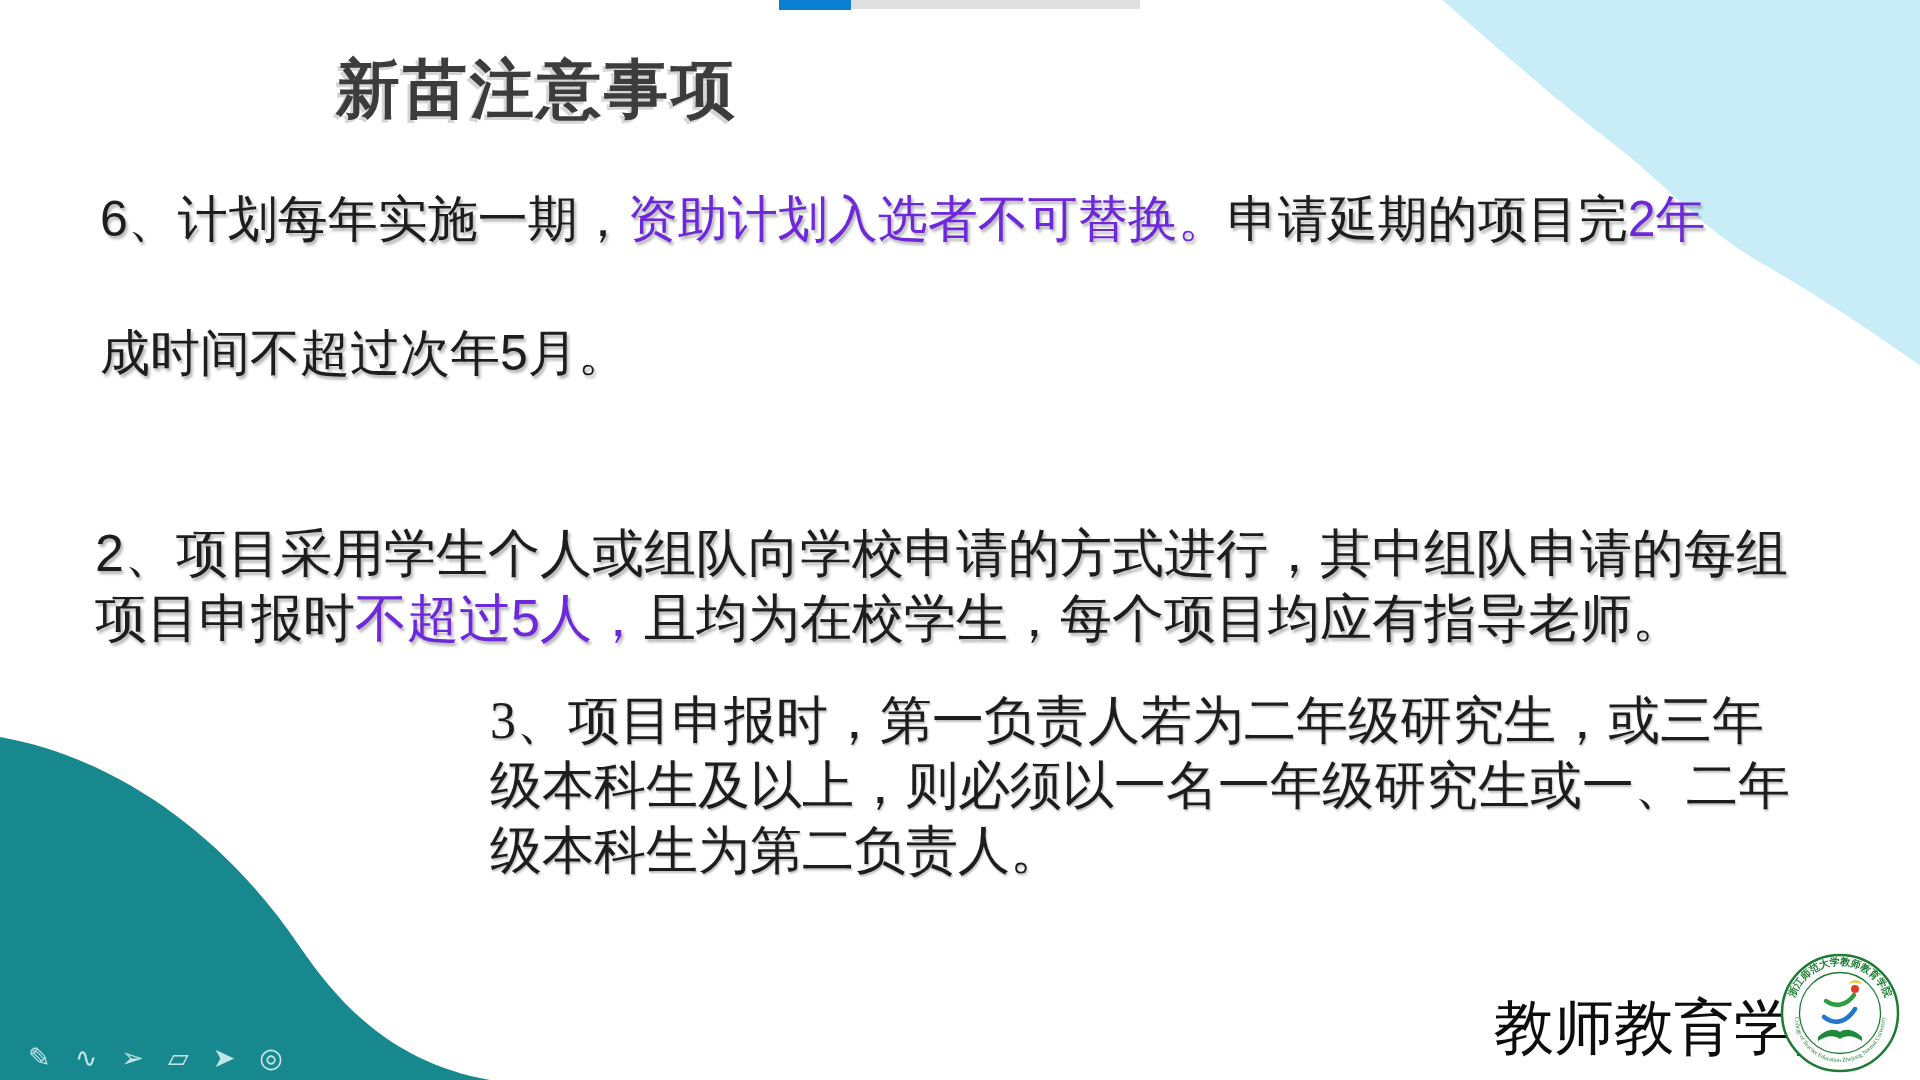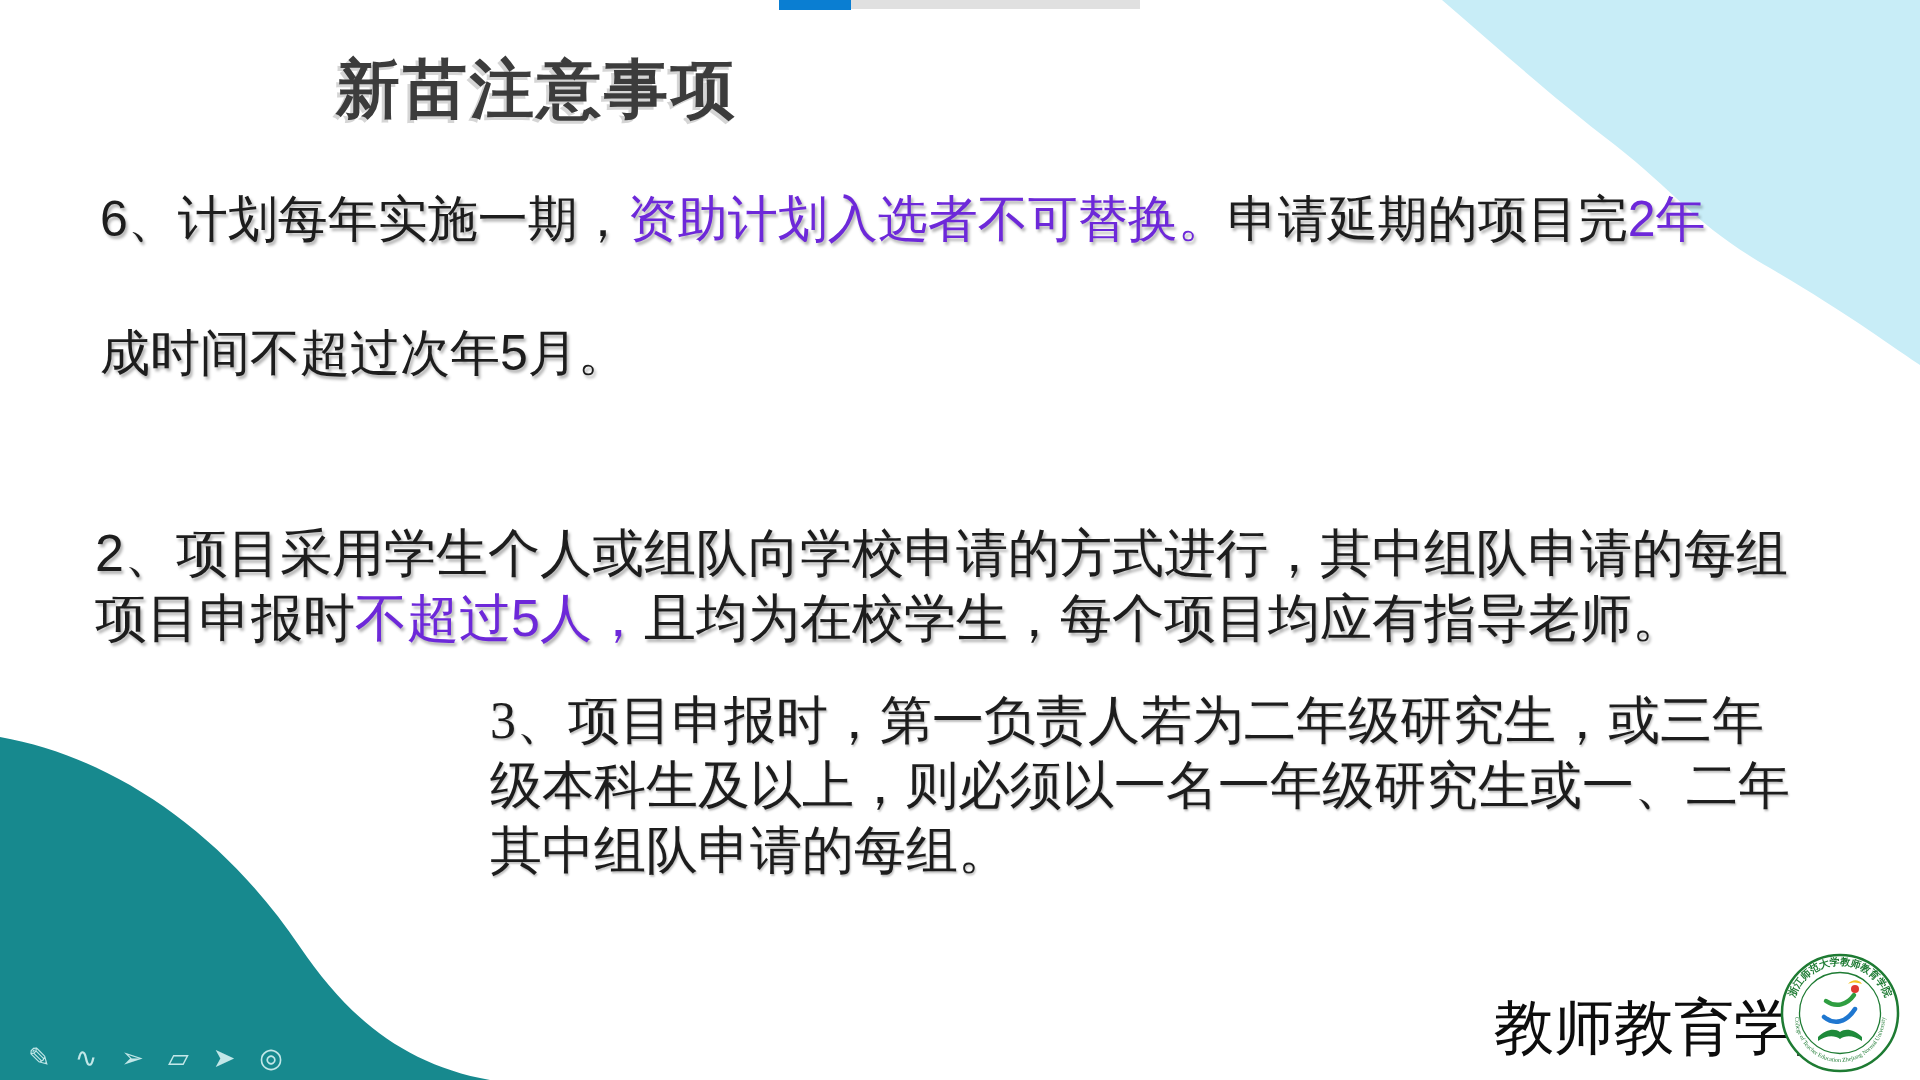--- a/index.html
+++ b/index.html
@@ -59,21 +59,21 @@
   </svg>
 
   <svg class="blob-bottom-left" viewBox="0 0 500 365" preserveAspectRatio="none">
     <path d="M0,22 C115,42 225,120 300,232 C348,303 405,350 490,365 L0,365 Z" fill="#17898e"></path>
   </svg>
 
   <h1 class="title">新苗注意事项</h1>
 
   <div class="para p1"><span>6、计划每年实施一期，</span><span class="red">资助计划入选者不可替换。</span><span>申请延期的项目完</span><span class="red">2年</span><br><br><span>成时间不超过次年5月。</span></div>
   <div class="para p2"><span>2、项目采用学生个人或组队向学校申请的方式进行，</span><span class="serif">其中组队申请的每组</span><br><span>项目申报时</span><span class="red">不超过5人，</span><span>且均为在校学生，每个项目均应有指导老师。</span></div>
-  <div class="para p3"><span>3、项目申报时，第一负责人若为二年级研究生，或三年</span><br><span>级本科生及以上，则必须以一名一年级研究生或一、二年</span><br><span>其中组队申请的每组。</span></div>
+  <div class="para p3"><span>3、项目申报时，第一负责人若为二年级研究生，或三年</span><br><span>级本科生及以上，则必须以一名一年级研究生或一、二年</span><br><span>级本科生为第二负责人。</span></div>
 
   <div class="anno-toolbar">
     <span>✎</span>
     <span>∿</span>
     <span>➢</span>
     <span>▱</span>
     <span>➤</span>
     <span>◎</span>
   </div>
 

